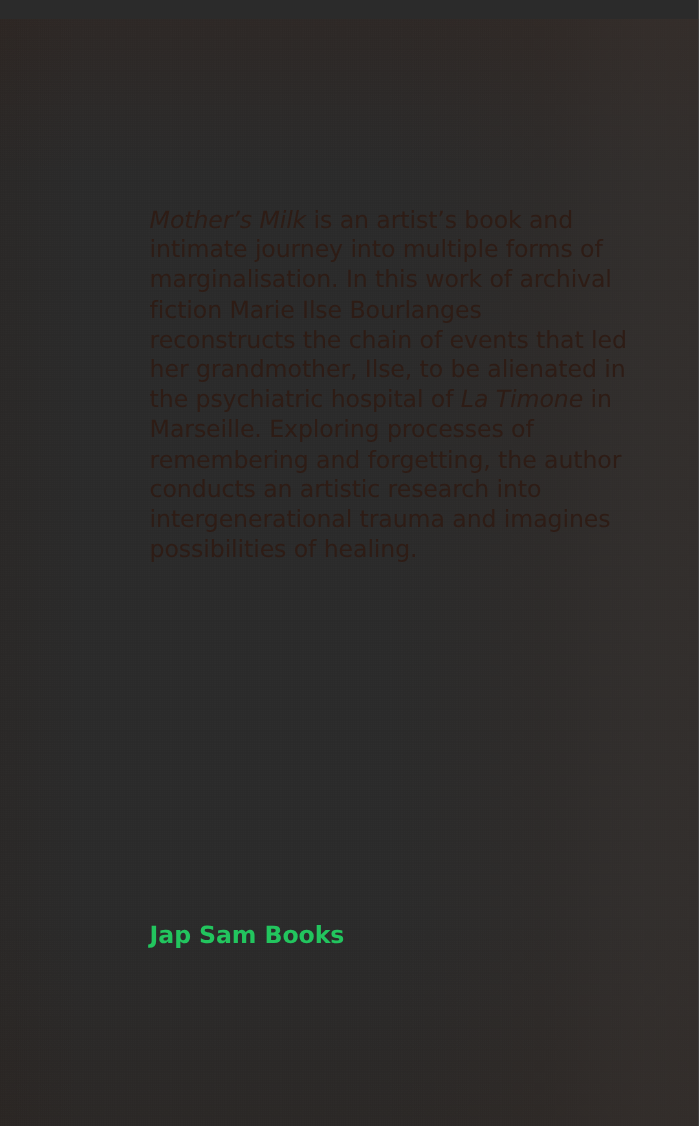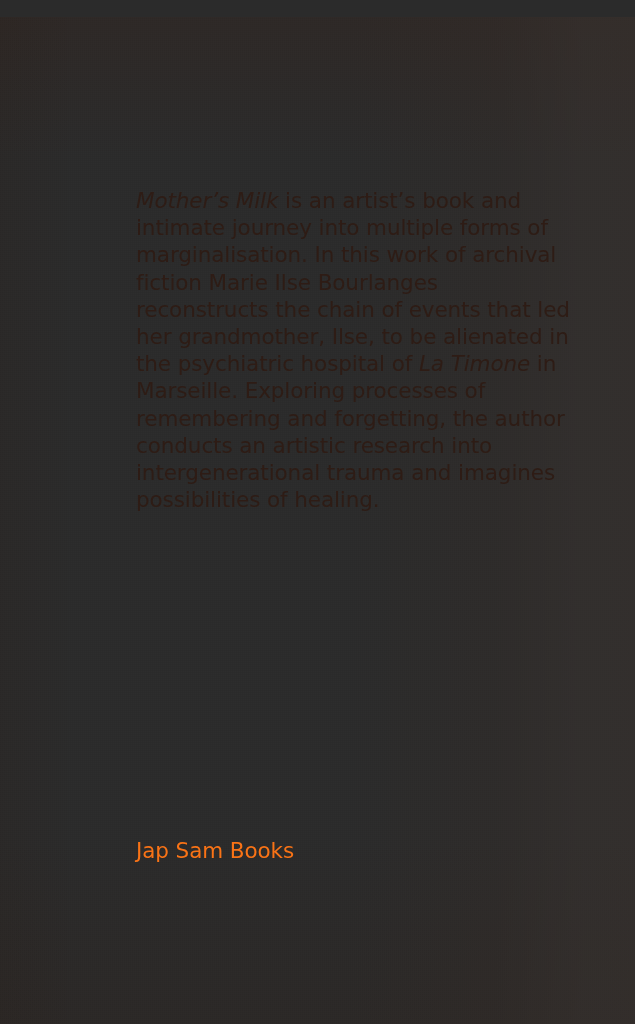--- a/index.html
+++ b/index.html
@@ -55,24 +55,24 @@
     font-weight: 500;
   }
   .blurb .ital {
     font-style: italic;
   }
   .publisher {
     position: absolute;
     left: 136px;
     top: 820px;
     z-index: 3;
-    color: #f97316;
+    color: #22c55e;
     font-size: 21.5px;
     line-height: 28px;
-    font-weight: 400;
+    font-weight: 700;
     letter-spacing: -0.1px;
   }
 </style>
 </head>
 <body>
 
 <div class="page">
 
   <div class="blurb">
     <span class="ital">Mother’s Milk</span><span> is an artist’s book and intimate journey into multiple forms of marginalisation. In this work of archival fiction Marie Ilse Bourlanges reconstructs the chain of events that led her grandmother, Ilse, to be alienated in the psychiatric hospital of </span><span class="ital">La Timone</span><span> in Marseille. Exploring processes of remembering and forgetting, the author conducts an artistic research into intergenerational trauma and imagines possibilities of healing.</span>

